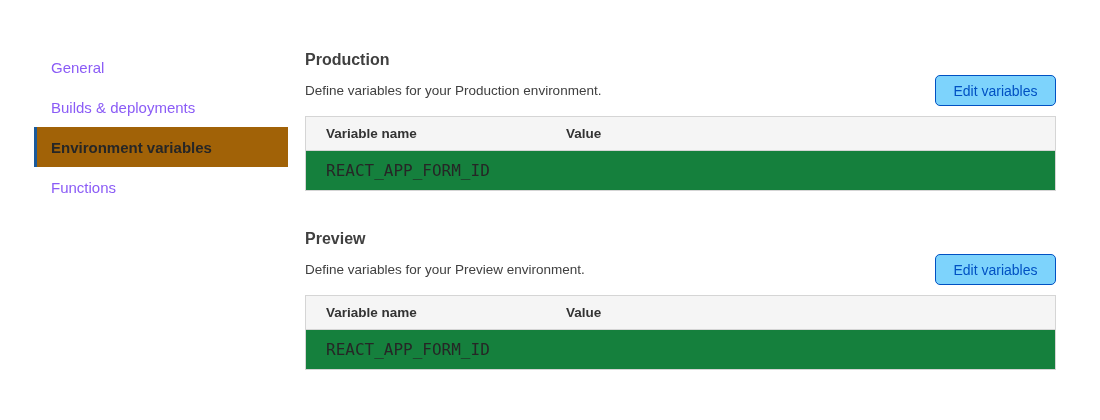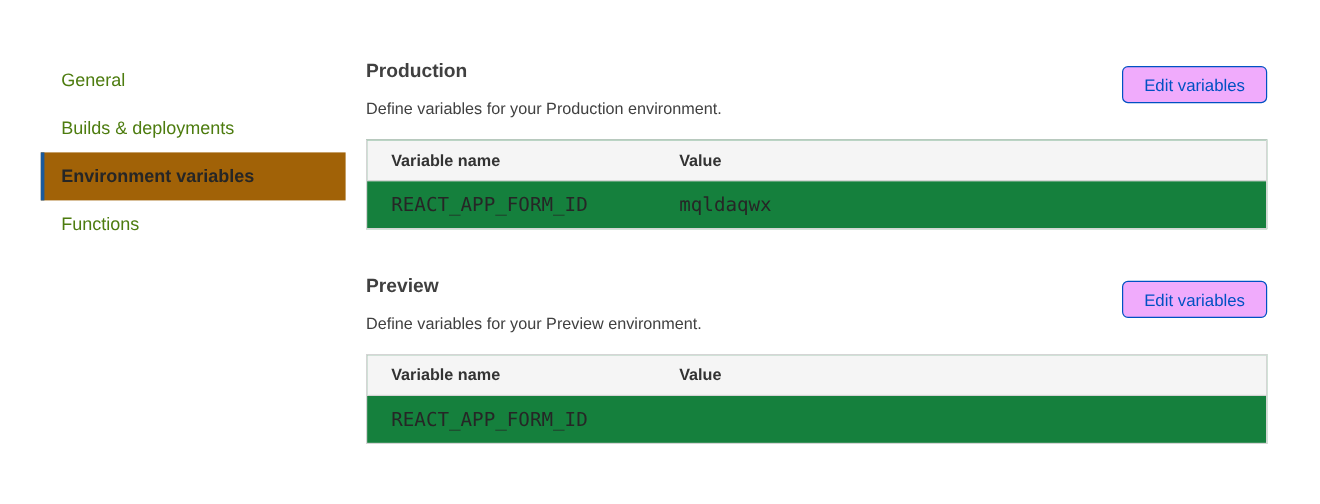--- a/index.html
+++ b/index.html
@@ -16,21 +16,21 @@
     position: absolute;
     left: 34px; top: 47px;
     width: 254px;
   }
   .nav-item {
     height: 40px;
     display: flex;
     align-items: center;
     padding-left: 17px;
     font-size: 15px;
-    color: #4d7c0f;
+    color: #8b5cf6;
     cursor: pointer;
   }
   .nav-item.selected {
     background: #a16207;
     border-left: 3px solid #1b5a9b;
     padding-left: 14px;
     font-weight: 700;
     color: #262626;
   }
 
@@ -51,23 +51,23 @@
     margin-bottom: 13px;
   }
   .section-desc {
     font-size: 13.5px;
     line-height: 17px;
     color: #404040;
     margin-bottom: 17px;
   }
   .edit-btn {
     position: absolute;
-    top: 5px; right: 0;
+    top: 25px; right: 0;
     width: 121px; height: 31px;
-    background: #f0abfc;
+    background: #7dd3fc;
     border: 1px solid #0051c3;
     border-radius: 5px;
     color: #0051c3;
     font-family: "Liberation Sans", "DejaVu Sans", sans-serif;
     font-size: 14px;
     cursor: pointer;
     display: flex;
     align-items: center;
     justify-content: center;
   }
@@ -116,21 +116,20 @@
     <p class="section-desc">Define variables for your Production environment.</p>
     <button class="edit-btn">Edit variables</button>
 
     <div class="var-table">
       <div class="tr head">
         <div class="th">Variable name</div>
         <div class="th">Value</div>
       </div>
       <div class="tr">
         <div class="td">REACT_APP_FORM_ID</div>
-        <div class="td">mqldaqwx</div>
       </div>
     </div>
   </section>
 
   <section class="section">
     <h2 class="section-title">Preview</h2>
     <p class="section-desc">Define variables for your Preview environment.</p>
     <button class="edit-btn">Edit variables</button>
 
     <div class="var-table">

